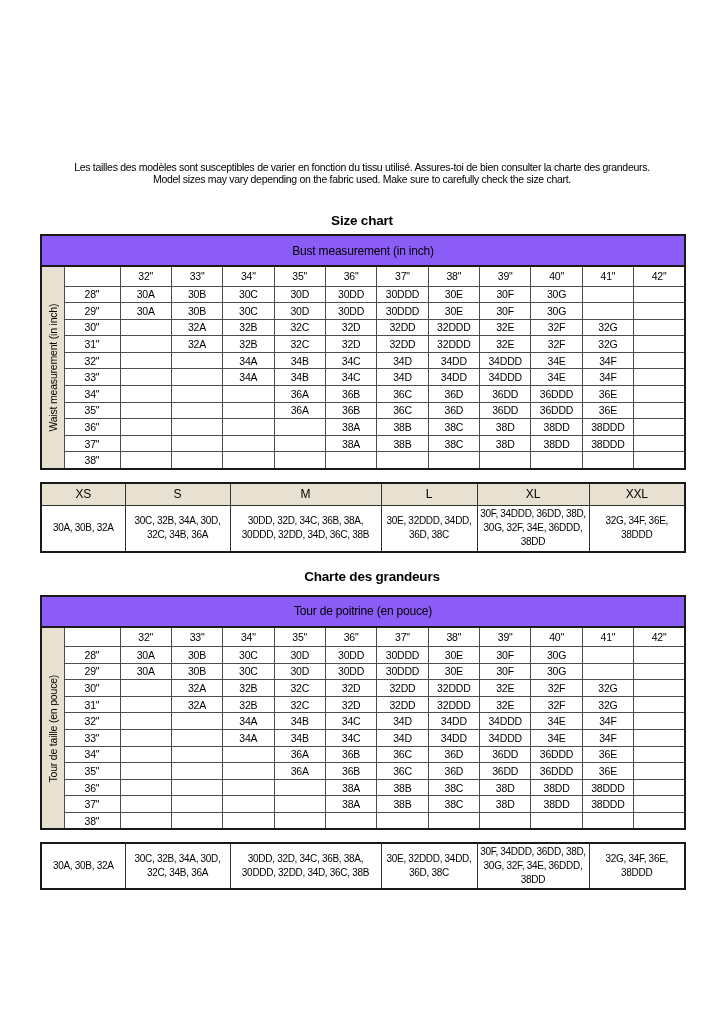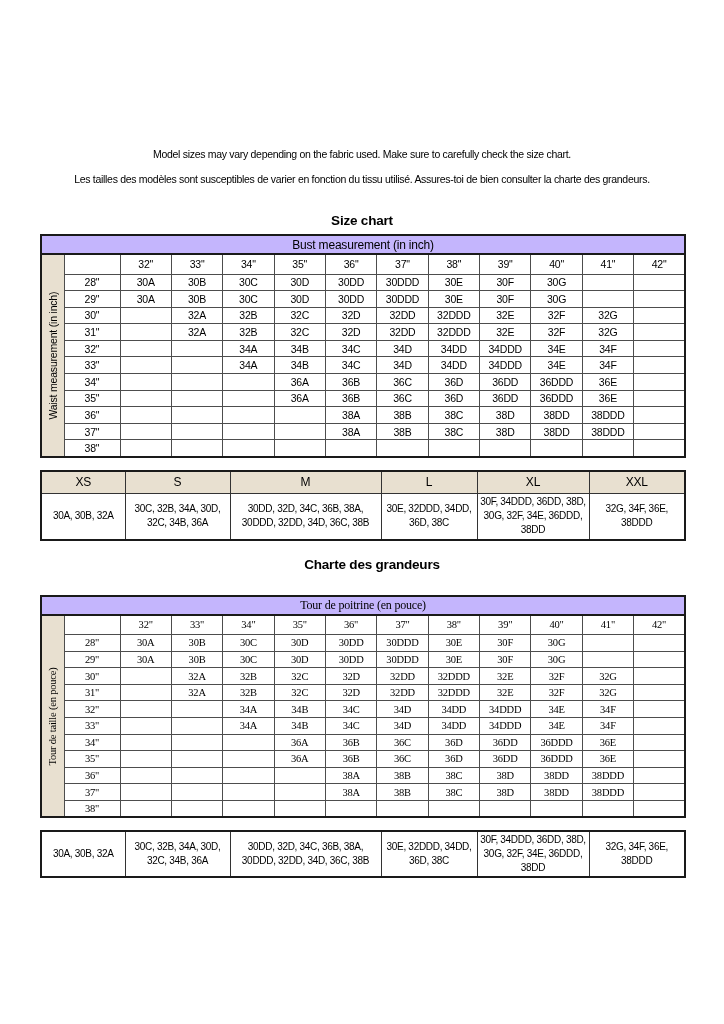--- a/index.html
+++ b/index.html
@@ -37,38 +37,38 @@
   .chart-section.fr .section-title { margin-top: 17px; margin-left: 20px; }
 
   
   .main-table {
     border-collapse: collapse;
     table-layout: fixed;
     width: 644px;
     margin: 6px 0 0 40px;
     border: 2px solid #1a1a1a;
   }
-  .chart-section.fr .main-table { margin-top: 23px; font-family: Liberation Serif, serif; }
+  .chart-section.fr .main-table { margin-top: 11px; }
   .main-table td {
     border: 1px solid #4d4d4d;
     padding: 0;
     text-align: center;
     vertical-align: middle;
     font-size: 10.5px;
     letter-spacing: -0.2px;
     overflow: hidden;
     white-space: nowrap;
   }
   .main-table col.c-side  { width: 23px; }
   .main-table col.c-waist { width: 56px; }
   .main-table col.c-bust  { width: 51.36px; }
 
   .band-row .band-cell {
-    background: #c4b5fd;
-    height: 19px;
+    background: #8b5cf6;
+    height: 31px;
     font-size: 12px;
     border: 1px solid #1a1a1a;
     border-bottom: 2px solid #1a1a1a;
   }
   .cols-row td { height: 20px; }
   .data-row td { height: 16.6px; }
 
   .side-cell {
     background: #e8e0d0;
     position: relative;
@@ -120,22 +120,22 @@
     line-height: 14px;
     letter-spacing: -0.3px;
     white-space: pre-line;
   }
 </style>
 </head>
 <body>
 
 <div class="page">
 
+  <p class="intro fr">Les tailles des modèles sont susceptibles de varier en fonction du tissu utilisé. Assures-toi de bien consulter la charte des grandeurs.</p>
   <p class="intro en">Model sizes may vary depending on the fabric used. Make sure to carefully check the size chart.</p>
-  <p class="intro fr">Les tailles des modèles sont susceptibles de varier en fonction du tissu utilisé. Assures-toi de bien consulter la charte des grandeurs.</p>
 
   <section class="chart-section en">
     <h2 class="section-title">Size chart</h2>
     <table class="main-table">
       <colgroup>
         <col class="c-side">
           <col class="c-waist">
         <col class="c-bust">
           <col class="c-bust">
           <col class="c-bust">

